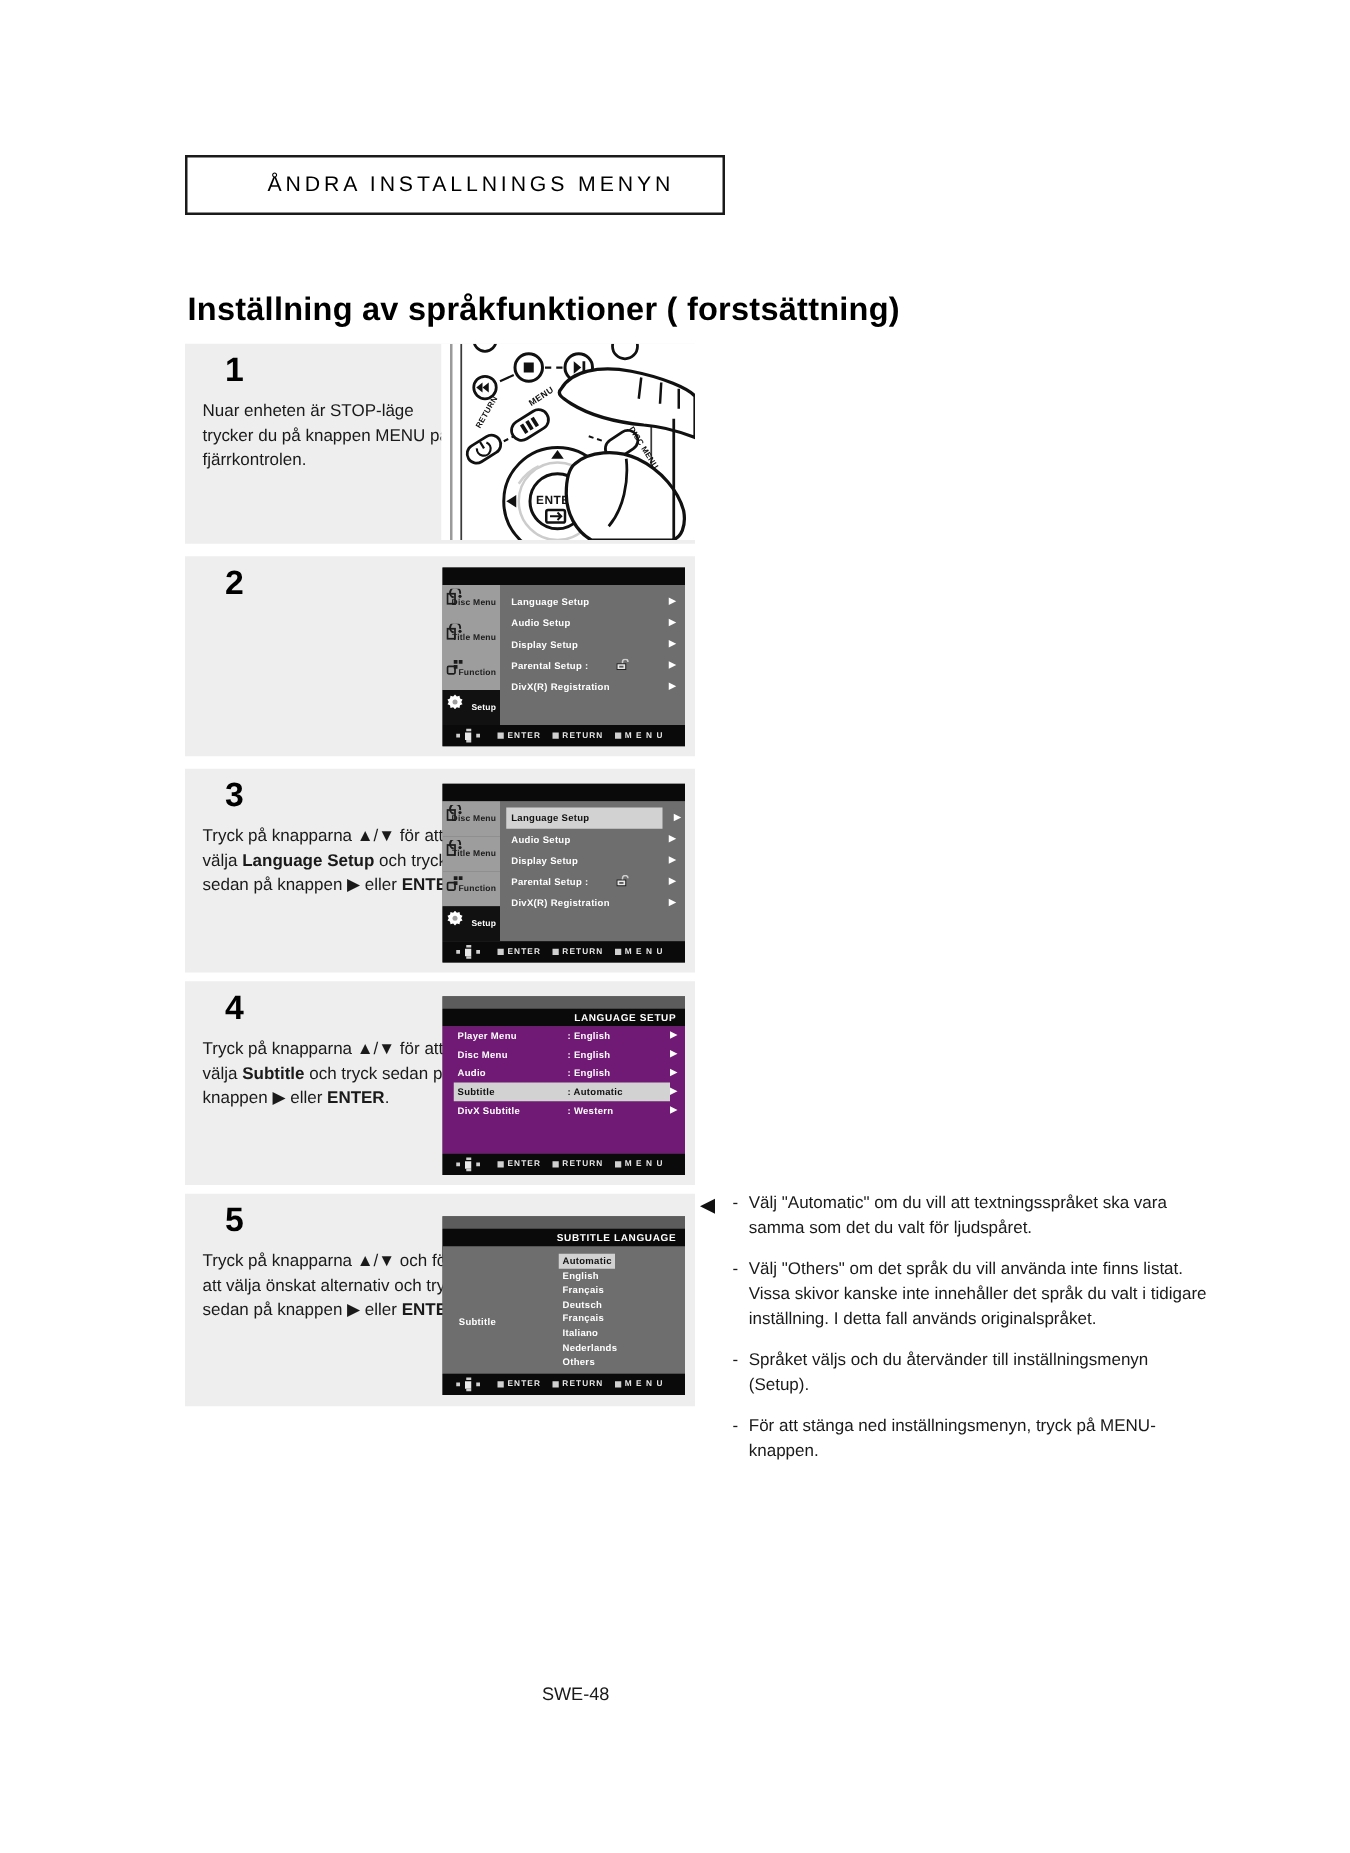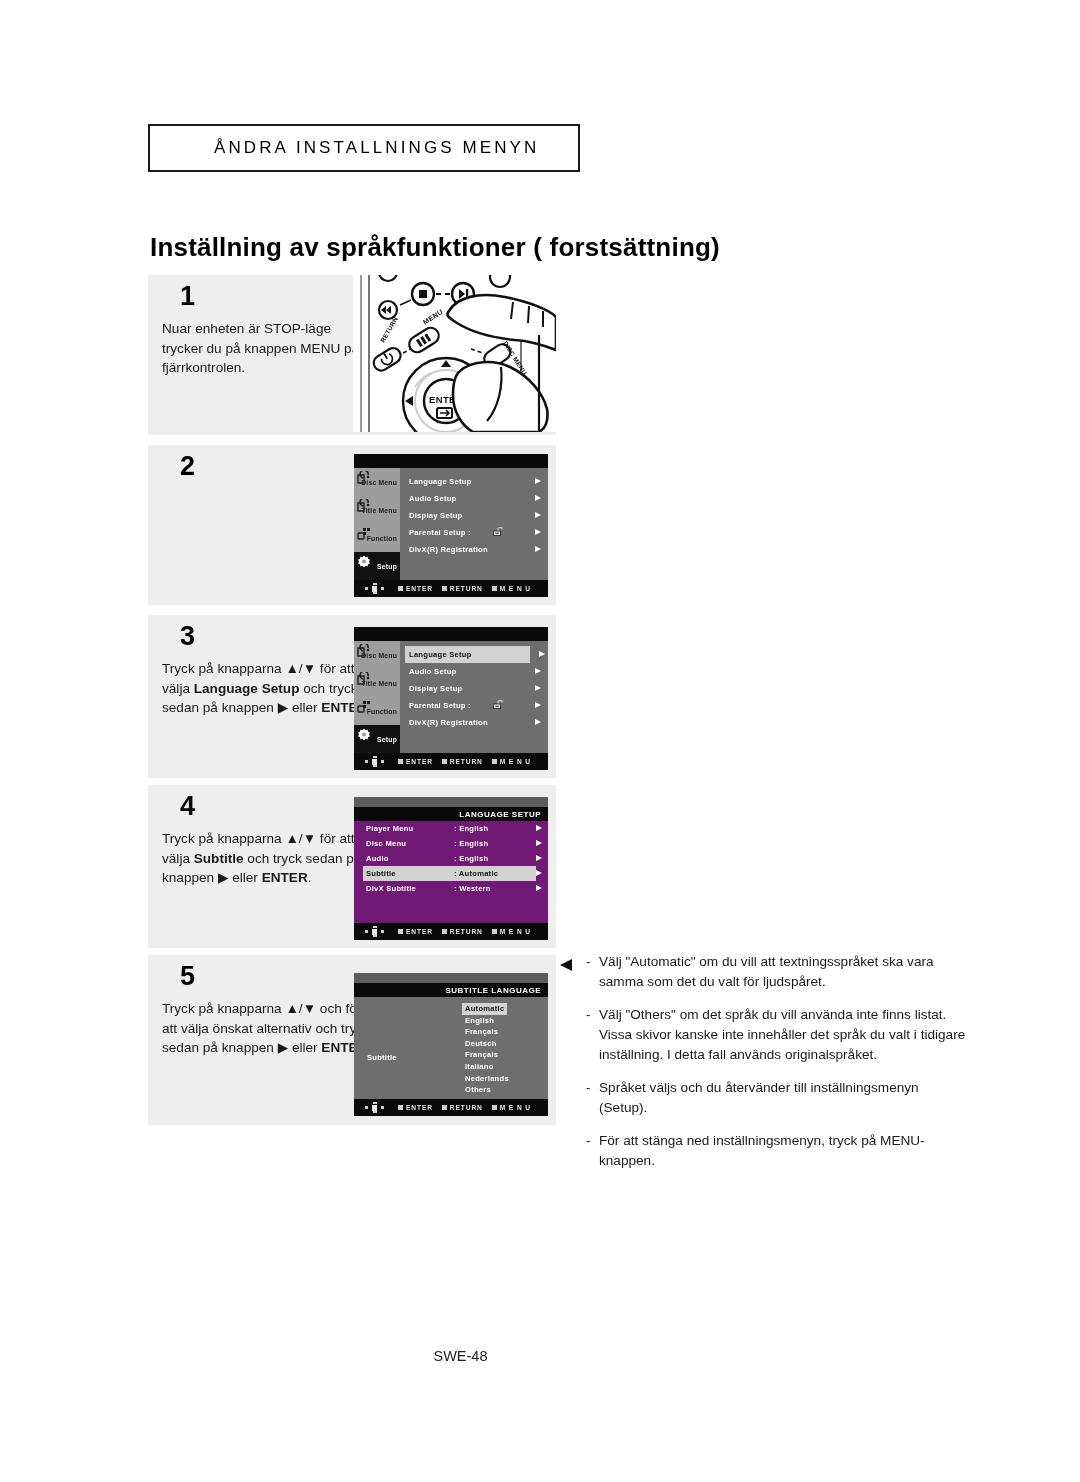--- a/index.html
+++ b/index.html
@@ -266,21 +266,21 @@
   .sub-label {
     position: absolute;
     left: 13px;
     top: 56px;
     font-size: 7.6px;
     font-weight: bold;
     letter-spacing: .25px;
   }
   .sub-list {
     position: absolute;
-    left: 108px;
+    left: 93px;
     top: 6px;
     text-decoration: underline;
   }
   .sub-item {
     font-size: 7.6px;
     font-weight: bold;
     letter-spacing: .25px;
     height: 11.6px;
     line-height: 11.6px;
     padding: 0 3px;

